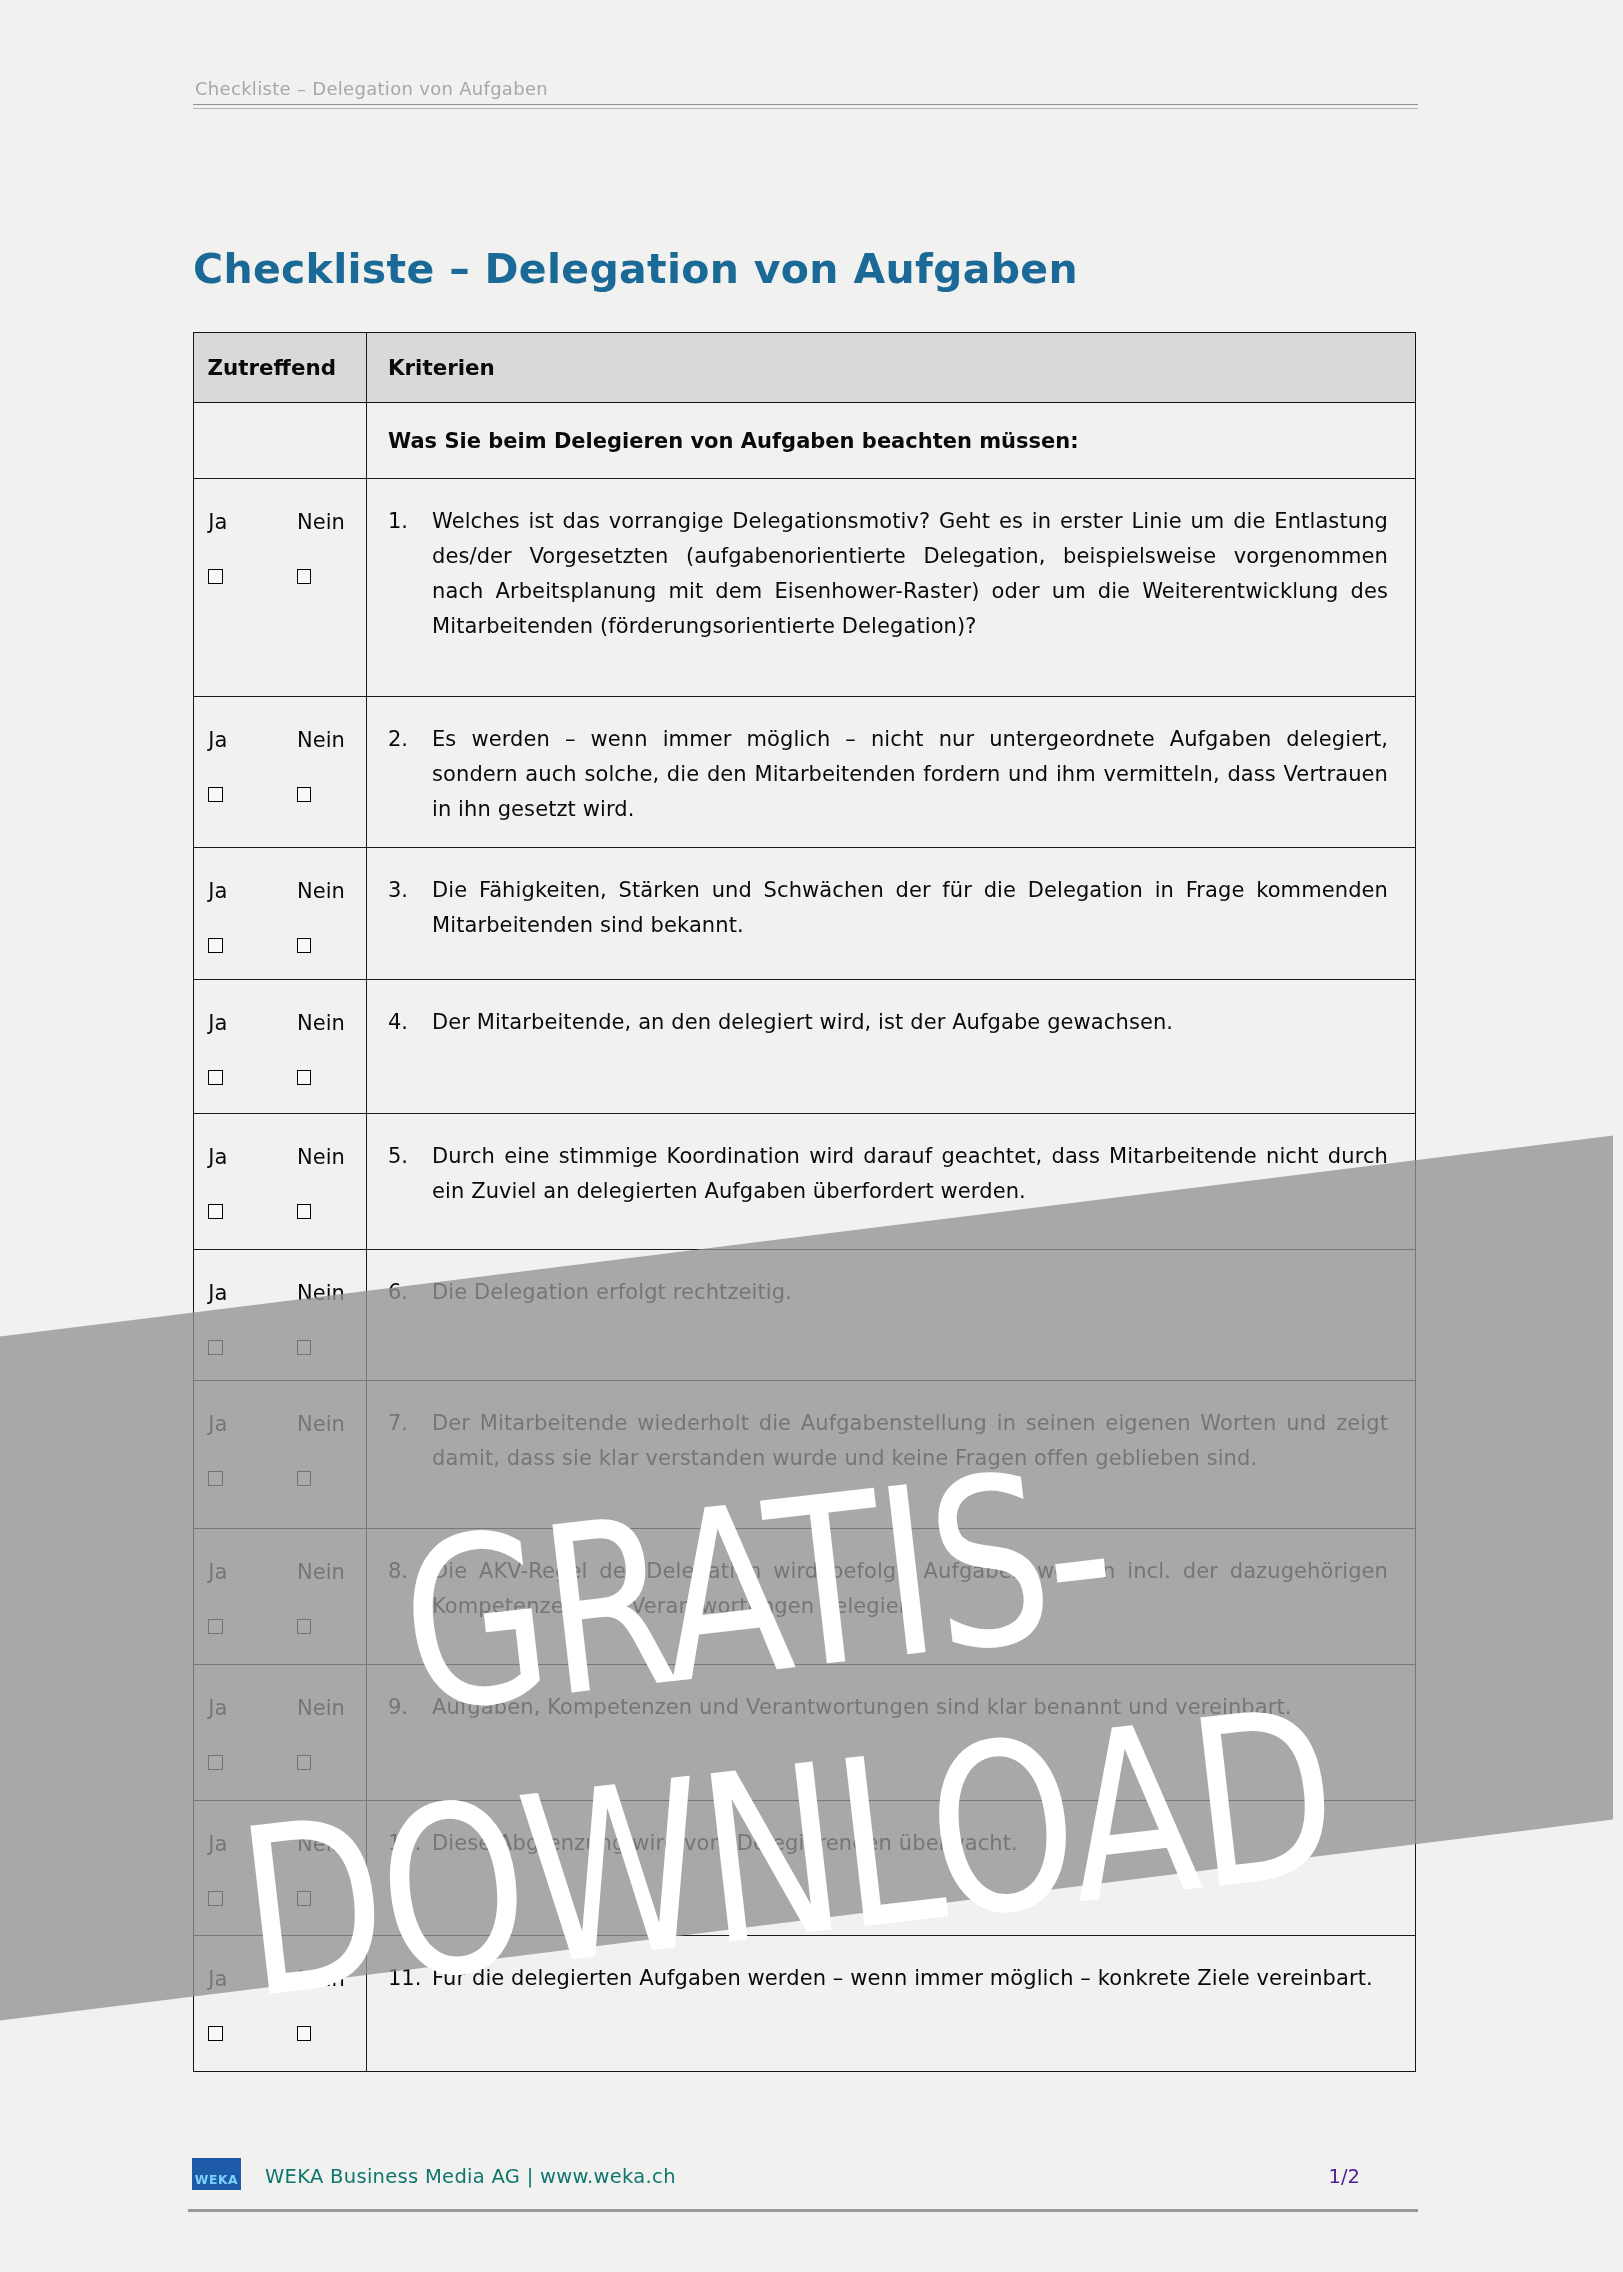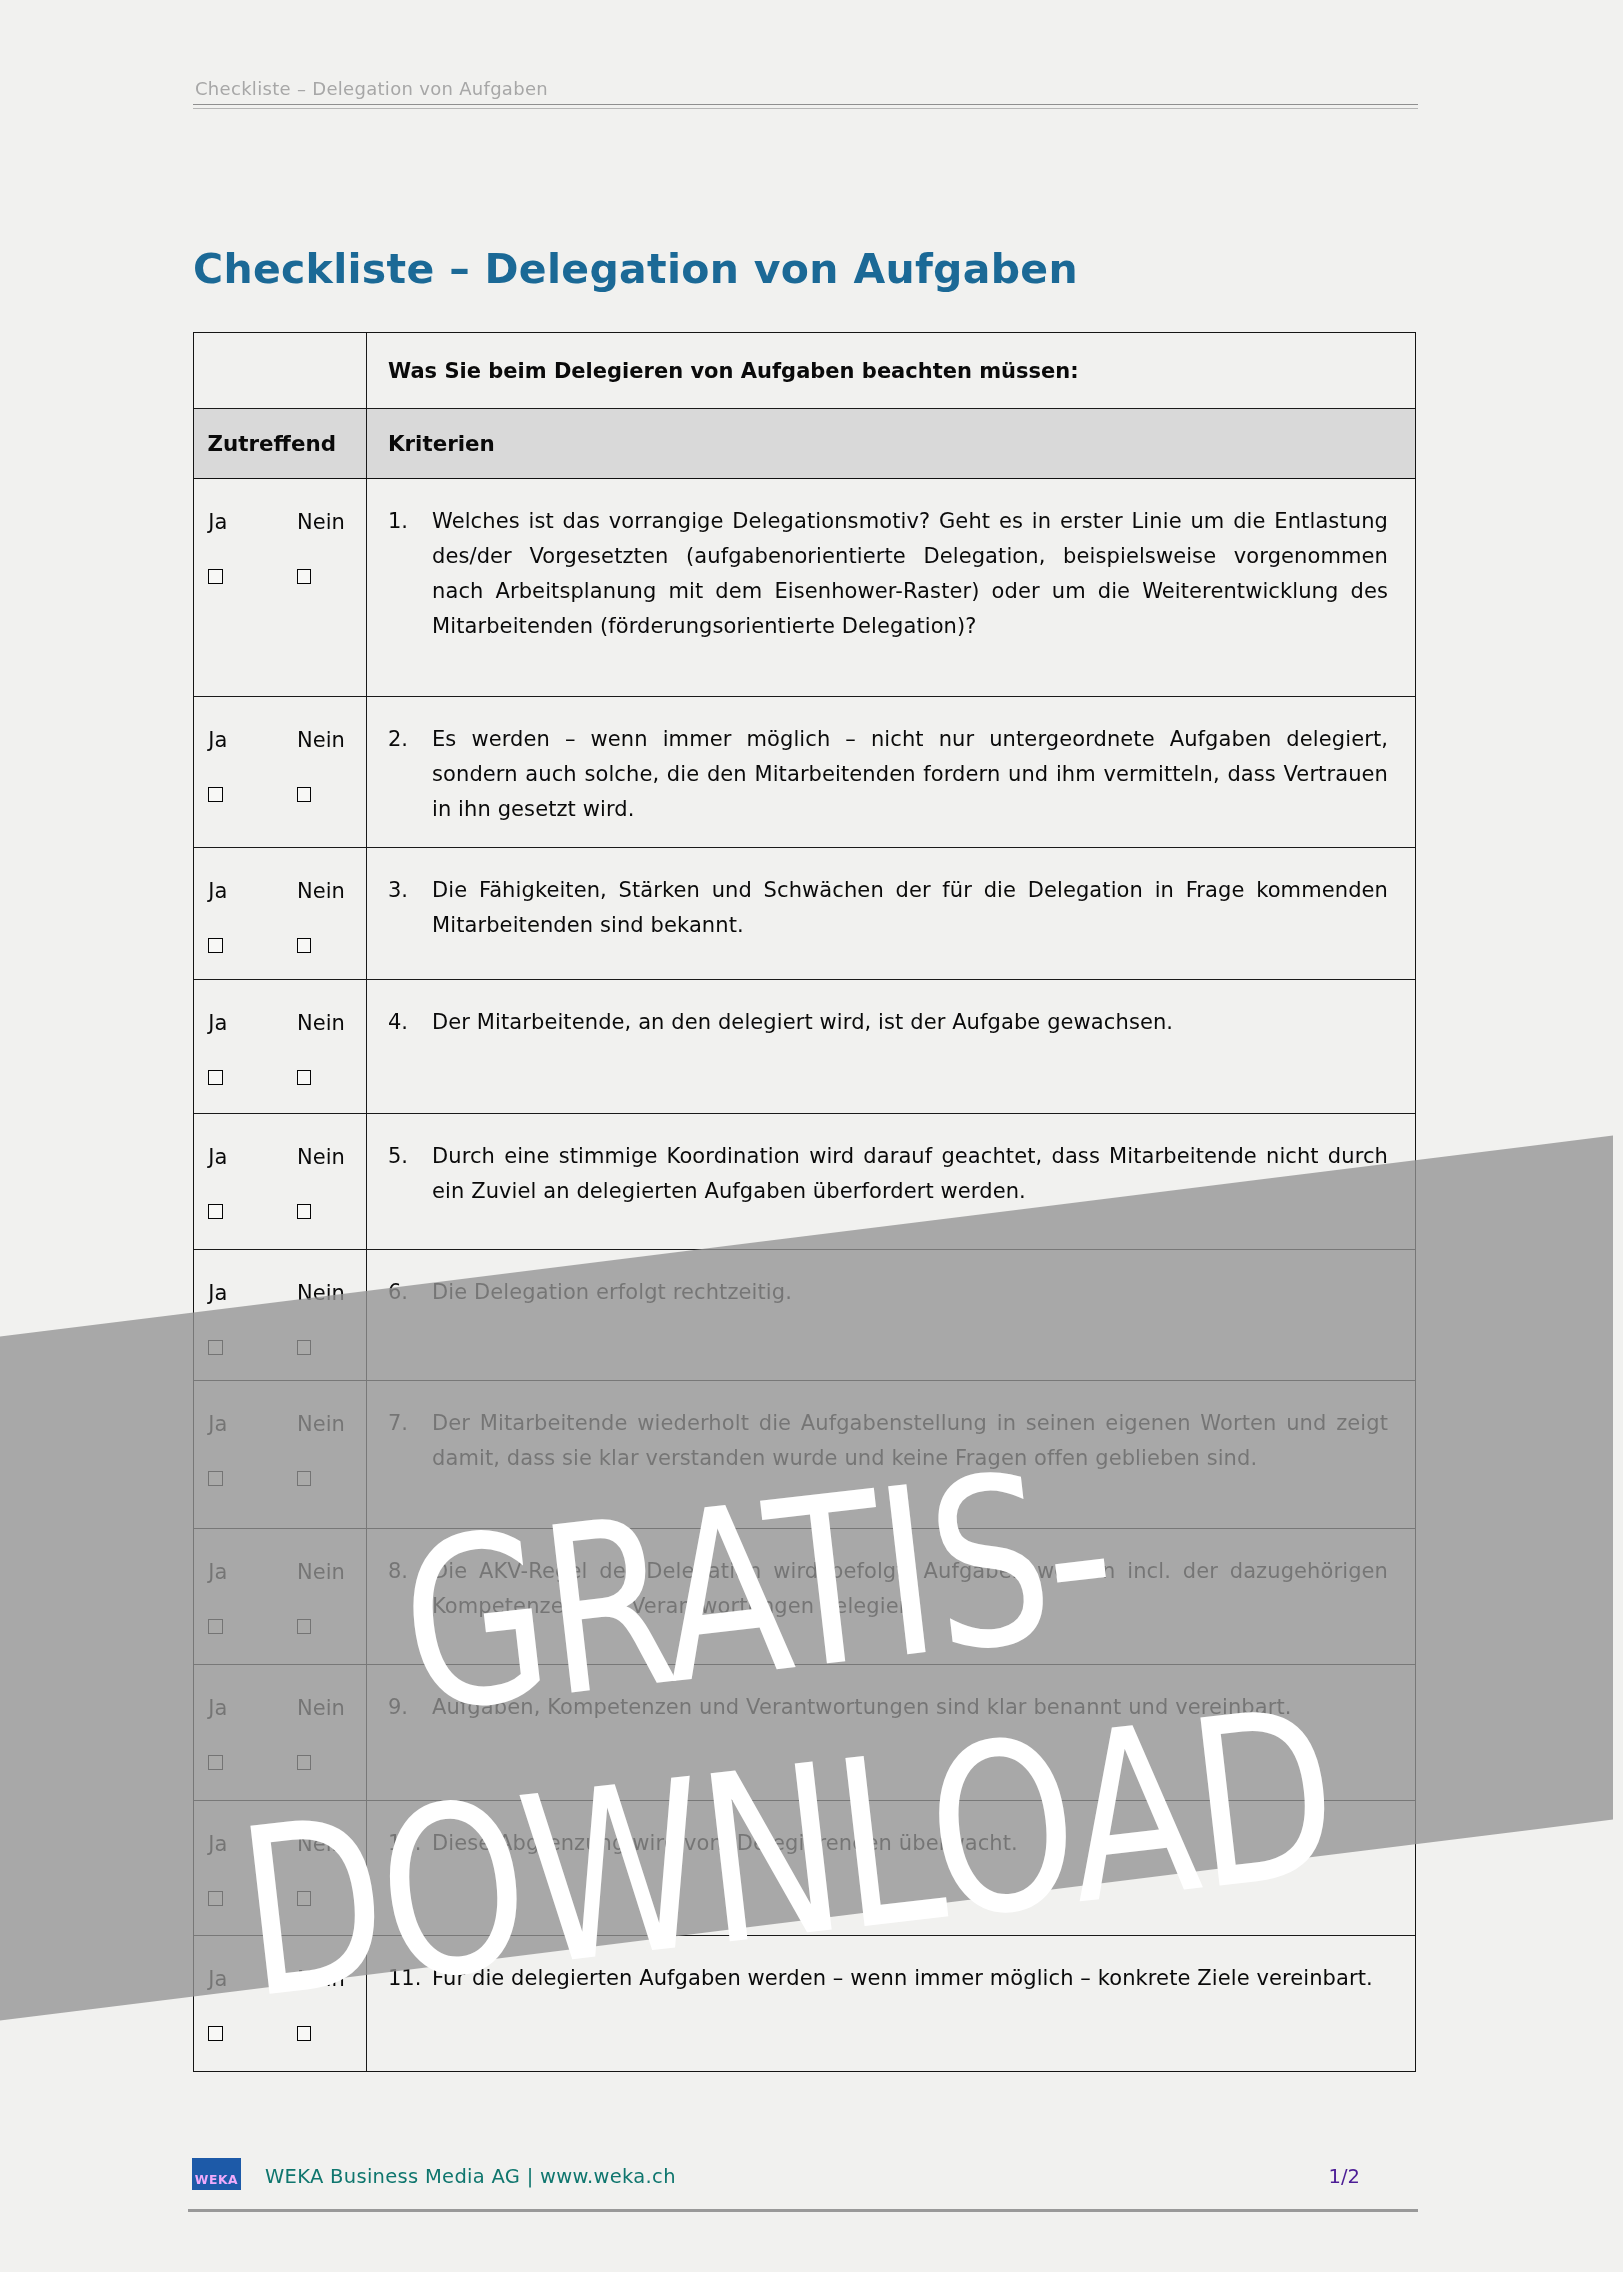--- a/index.html
+++ b/index.html
@@ -87,21 +87,21 @@
     white-space:nowrap;pointer-events:none;
   }
 
   
   .weka-logo{
     position:absolute;left:192px;top:2158px;width:49px;height:32px;
     background:#1d5aa8;text-align:center;
   }
   .weka-logo-text{
     position:absolute;left:0;right:0;bottom:3.2px;
-    color:#f0abfc;font-size:12.3px;font-weight:bold;letter-spacing:0.6px;
+    color:#7dd3fc;font-size:12.3px;font-weight:bold;letter-spacing:0.6px;
   }
   .footer-company{
     position:absolute;left:265px;top:2165px;
     font-size:19.5px;color:#0f766e;letter-spacing:0.3px;
   }
   .footer-page{
     position:absolute;right:205px;top:2165px;
     font-size:19.5px;color:#4c1d95;
   }
   .pg-footer-rule{
@@ -114,33 +114,33 @@
 
 <div class="page">
 
   <div class="pg-header-title">Checkliste – Delegation von Aufgaben</div>
   <div class="pg-header-rule"></div>
 
   <div class="doc-title">Checkliste – Delegation von Aufgaben</div>
 
   <div class="checklist-table">
 
+    <div class="trow thead" style="height:70px">
+      <div class="c1">
+        <span class="th-label">Zutreffend</span>
+      </div>
+      <div class="c2">
+        <span class="th-label">Kriterien</span>
+      </div>
+    </div>
+
     <div class="trow tsub" style="height:76px">
       <div class="c1"></div>
       <div class="c2">
         <span class="section-header">Was Sie beim Delegieren von Aufgaben beachten müssen:</span>
-      </div>
-    </div>
-
-    <div class="trow thead" style="height:70px">
-      <div class="c1">
-        <span class="th-label">Zutreffend</span>
-      </div>
-      <div class="c2">
-        <span class="th-label">Kriterien</span>
       </div>
     </div>
 
     <div class="trow" style="height:218px">
       <div class="c1">
         <span class="yesno yes-label">Ja</span>
         <span class="yesno no-label">Nein</span>
         <span class="checkbox cb-ja"></span>
         <span class="checkbox cb-nein"></span>
       </div>

